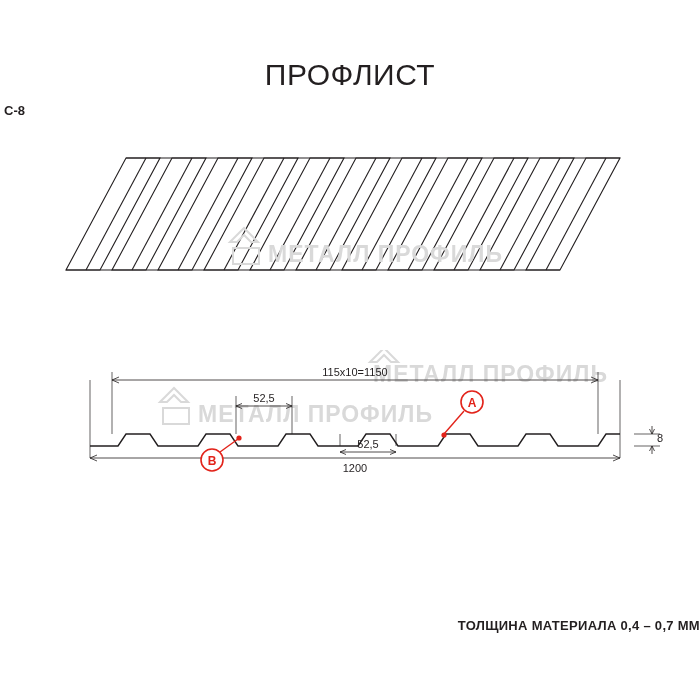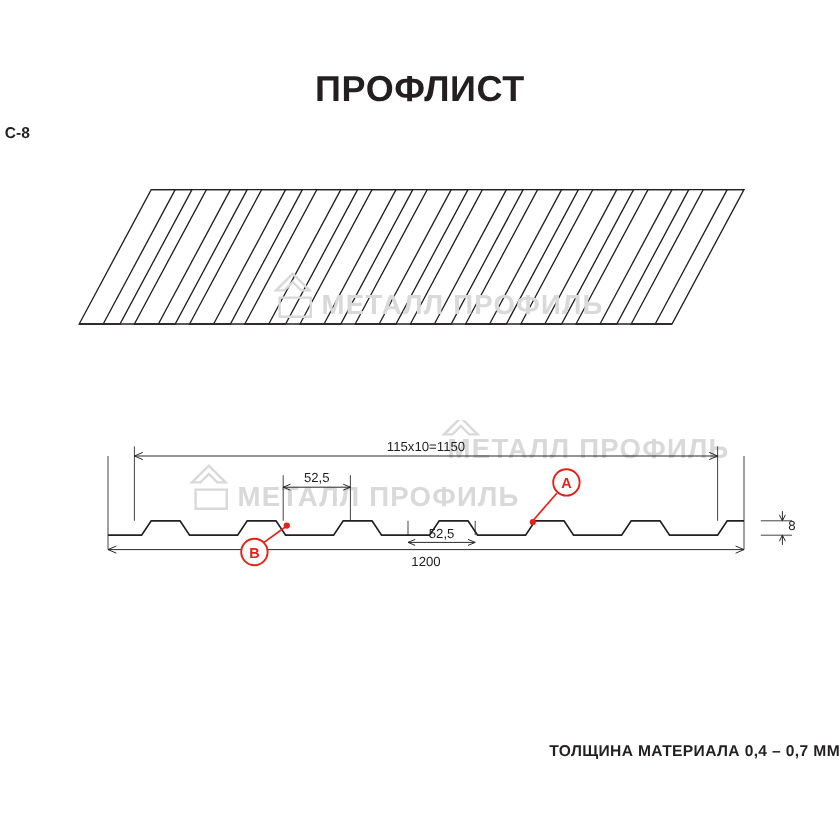--- a/index.html
+++ b/index.html
@@ -20,21 +20,21 @@
     width: 700px;
     height: 700px;
   }
   .title {
     position: absolute;
     top: 58px;
     left: 0;
     width: 700px;
     text-align: center;
     font-size: 30px;
-    font-weight: bold;
+    font-weight: normal;
     letter-spacing: 0.5px;
     color: #231f20;
   }
   .subtitle {
     position: absolute;
     top: 103px;
     left: 4px;
     width: 700px;
     text-align: left;
     font-size: 13px;

